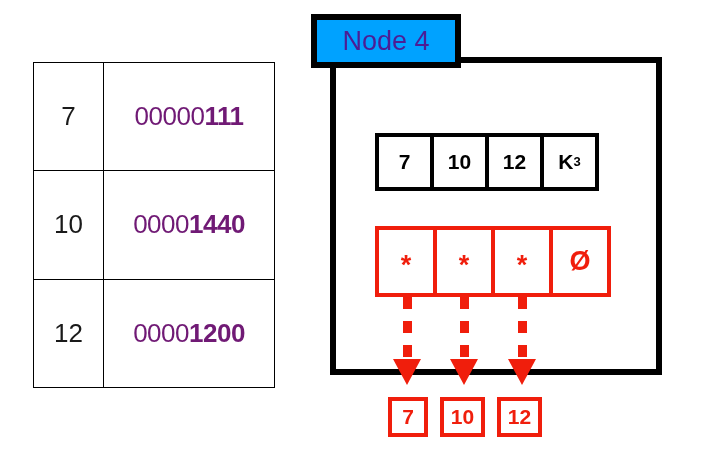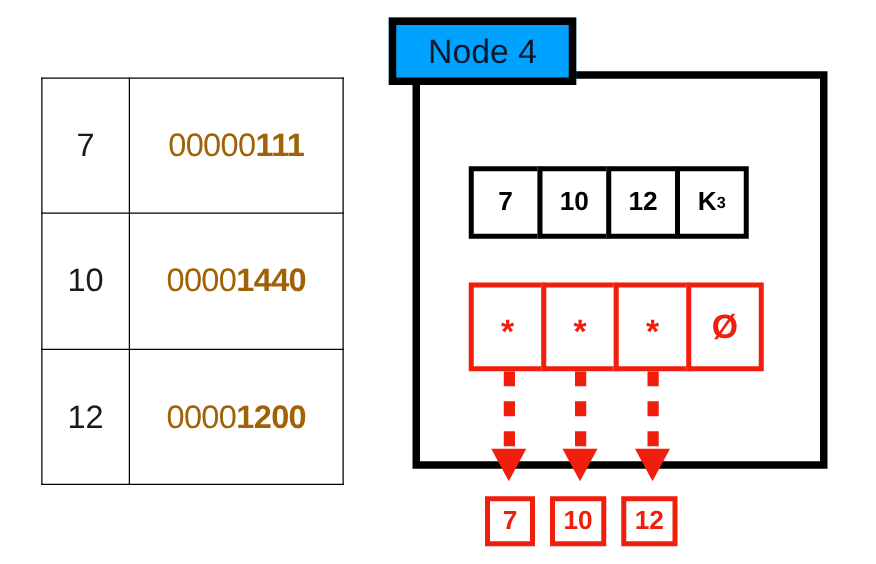--- a/index.html
+++ b/index.html
@@ -35,21 +35,21 @@
   #binary-table .col-dec {
     width: 69px;
     font-size: 26px;
     font-weight: 400;
     color: #1a1a1a;
     letter-spacing: 0px;
   }
   #binary-table .col-bin {
     width: 170px;
     font-size: 26px;
-    color: #a16207;
+    color: #701a75;
     letter-spacing: -0.5px;
     white-space: nowrap;
   }
   #binary-table .bin-prefix { font-weight: 400; }
   #binary-table .bin-suffix { font-weight: 700; }
 
   
   #node-box {
     position: absolute;
     left: 330px;
@@ -70,21 +70,21 @@
     border: 6px solid #000000;
     box-sizing: border-box;
     display: flex;
     align-items: center;
     justify-content: center;
     z-index: 5;
   }
   #node-label-text {
     font-size: 27px;
     font-weight: 400;
-    color: #0f172a;
+    color: #4c1d95;
     line-height: 1;
     letter-spacing: 0px;
   }
 
   
   #key-row {
     position: absolute;
     left: 375px;
     top: 133px;
     height: 58px;

